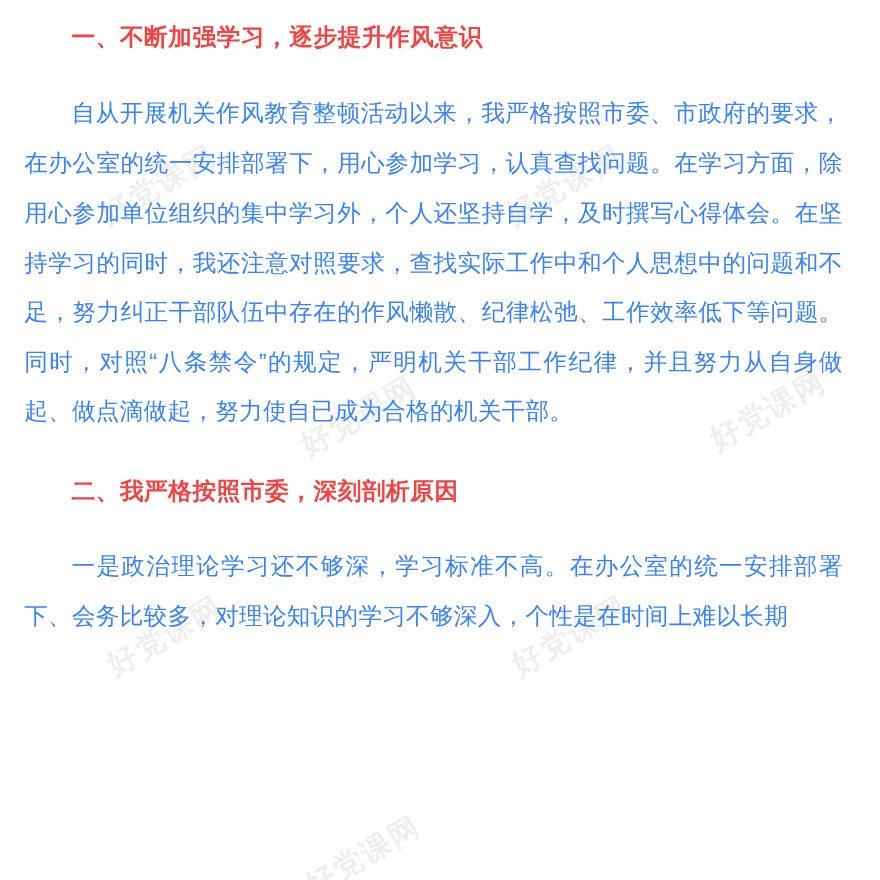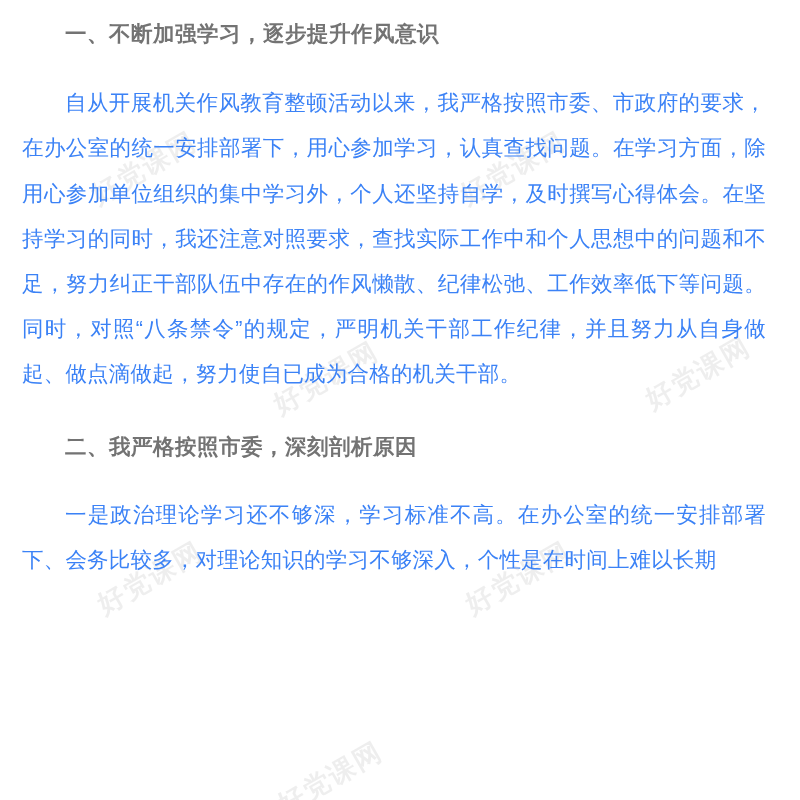--- a/index.html
+++ b/index.html
@@ -21,21 +21,21 @@
     padding: 18px 34px 0 22px;
     background: #ffffff;
   }
   .doc-body {
     position: relative;
     z-index: 2;
   }
   .heading {
     font-size: 21.5px;
     font-weight: bold;
-    color: #737373;
+    color: #ef4444;
     line-height: 1.55;
     margin: 0;
     text-indent: 2em;
     letter-spacing: 0.5px;
   }
   .para {
     font-size: 21.5px;
     font-weight: normal;
     color: #3b82f6;
     line-height: 2.1;

